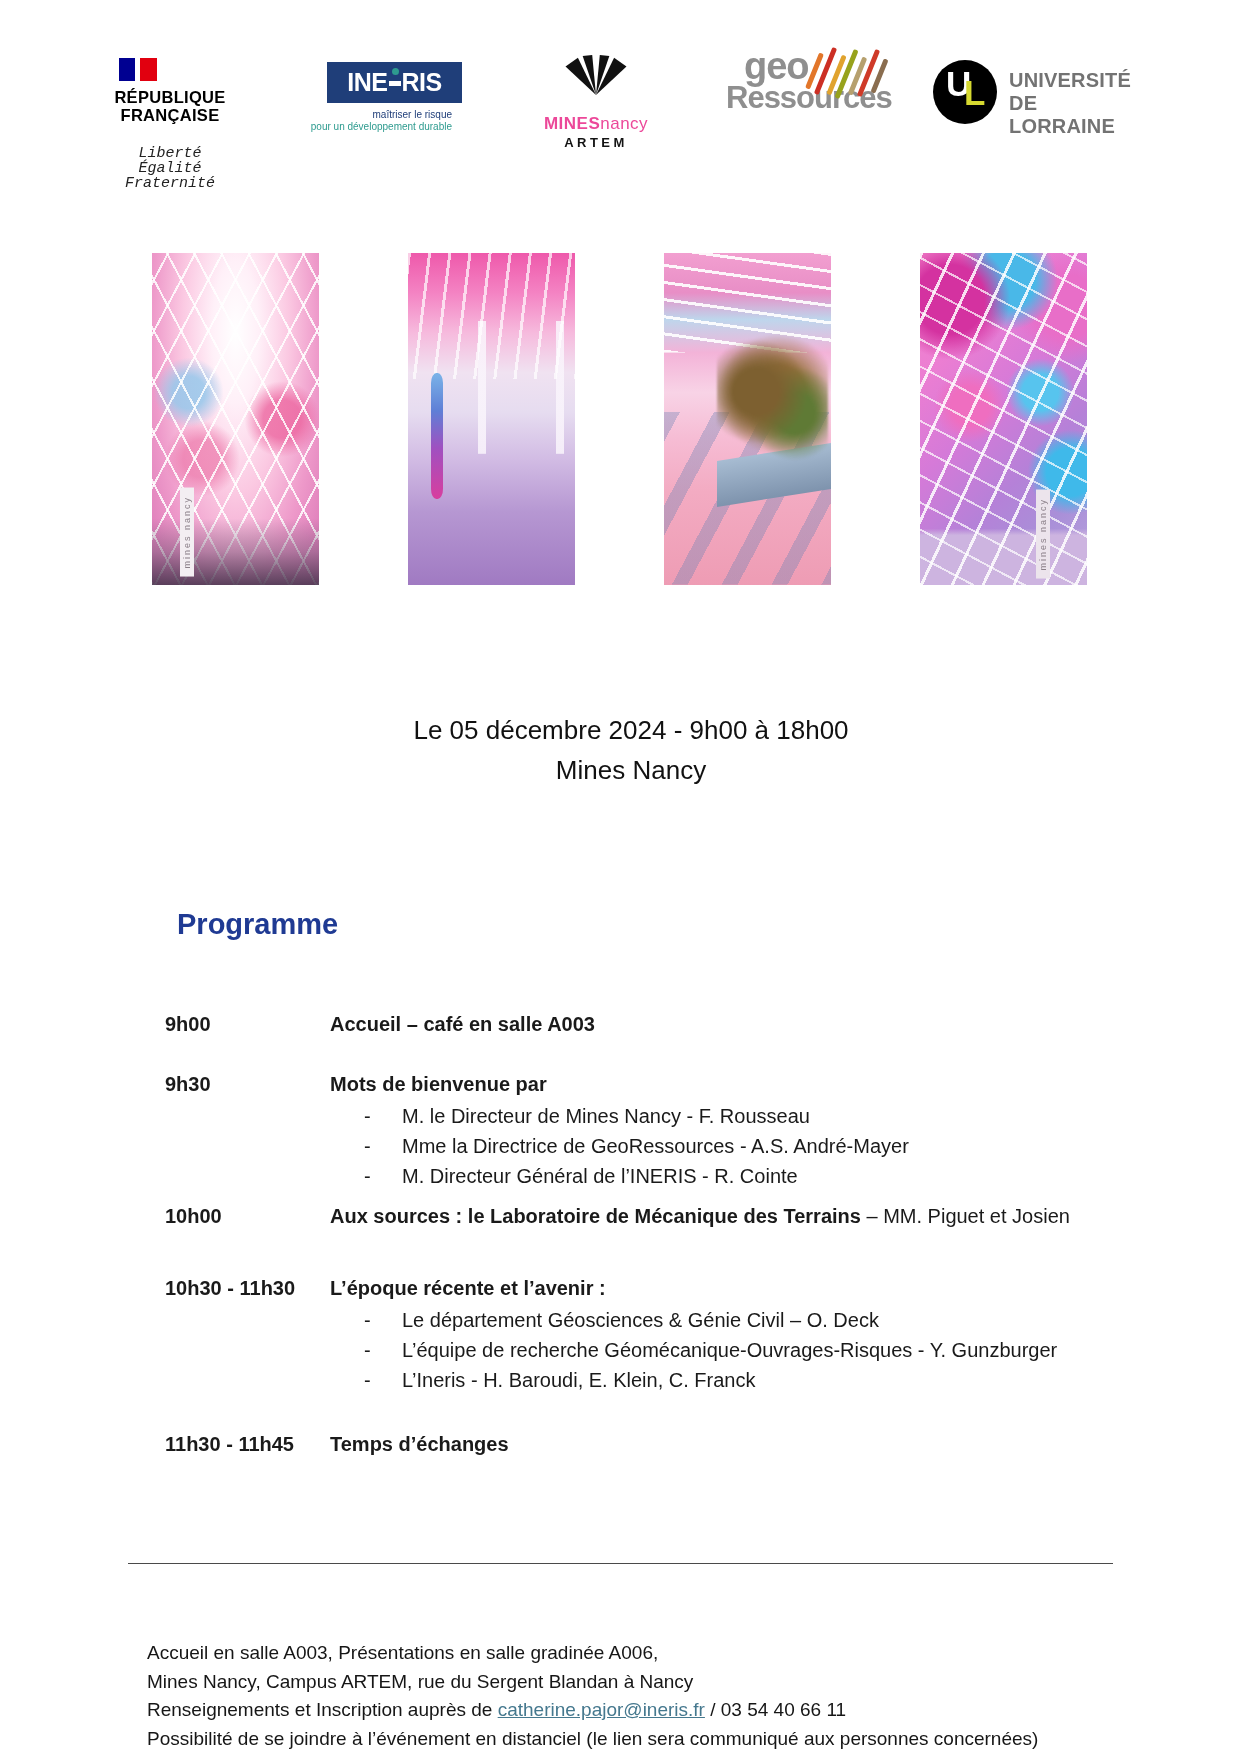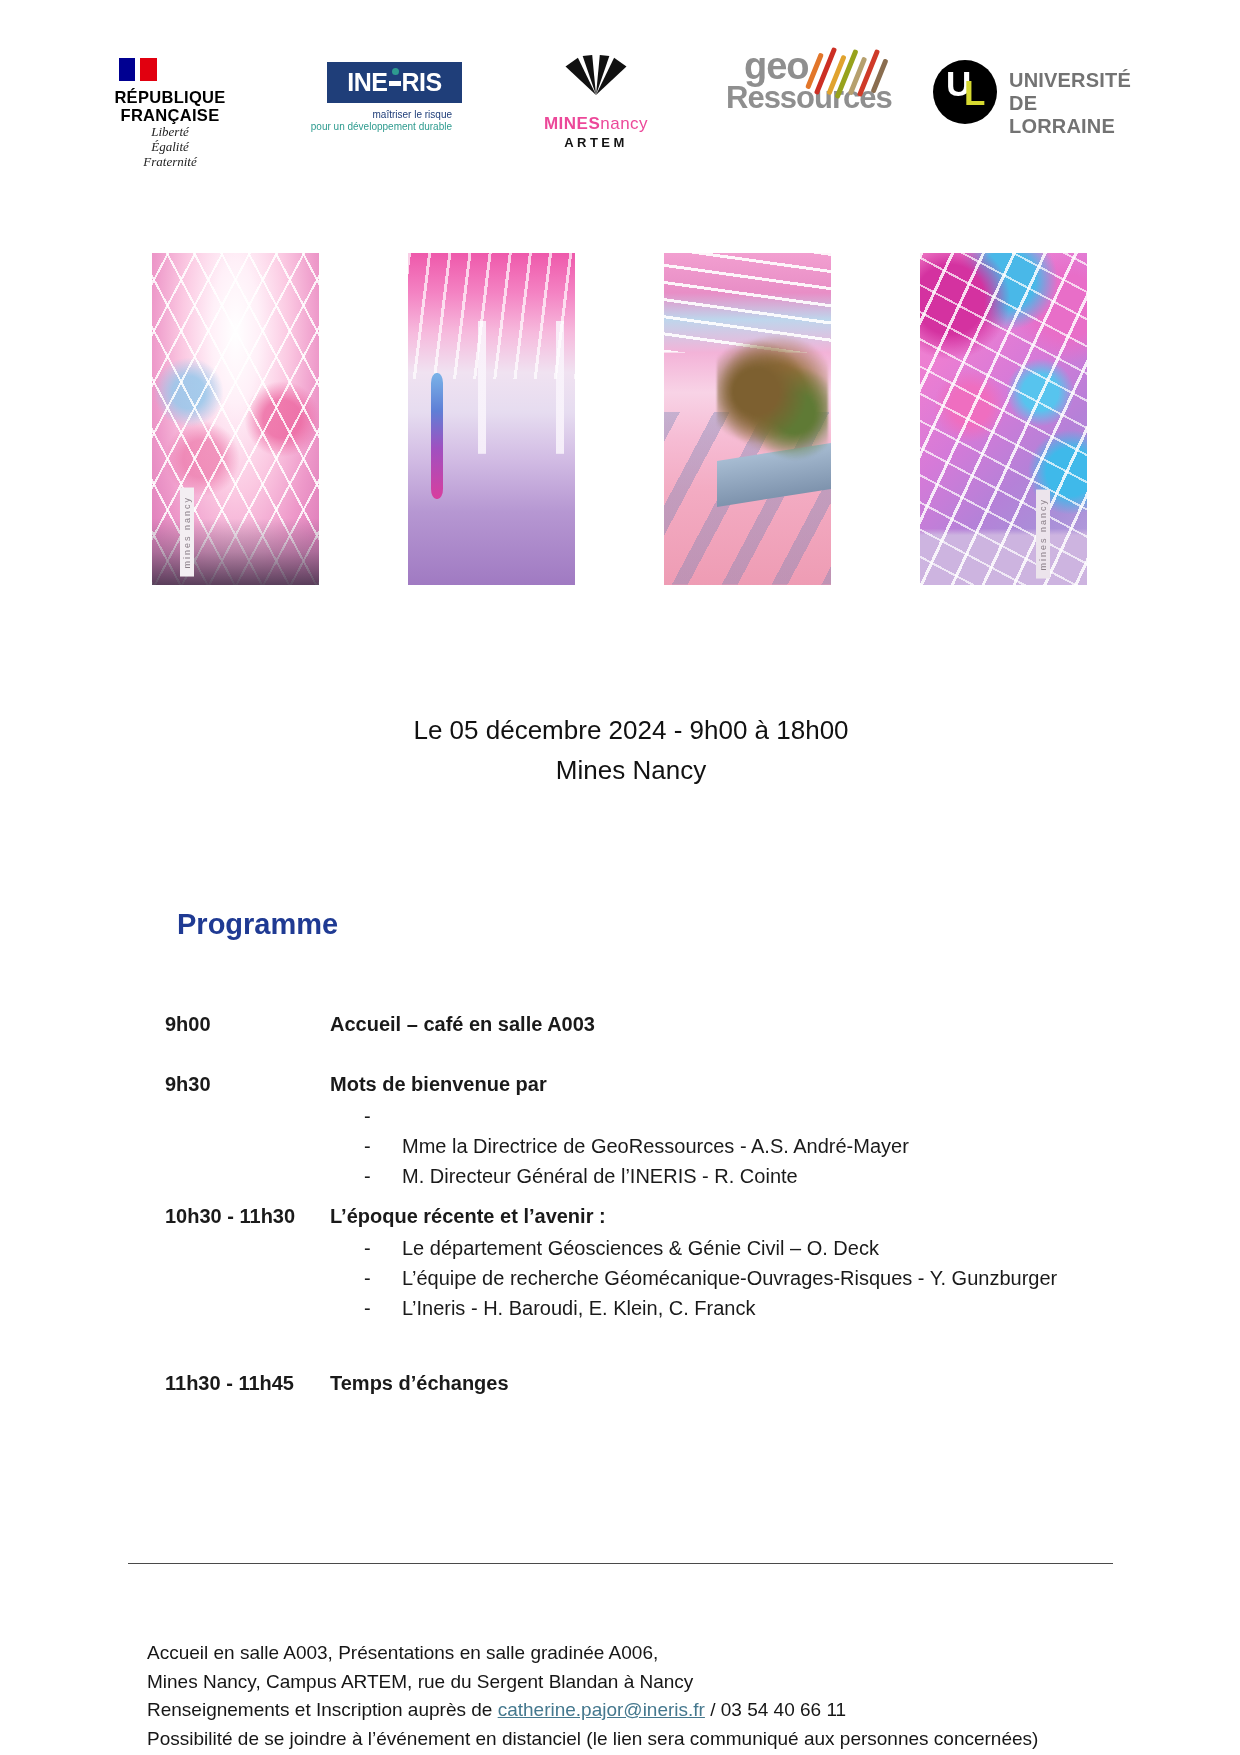--- a/index.html
+++ b/index.html
@@ -9,21 +9,21 @@
     --accent-blue:#1f3a93;--ineris-blue:#1f3e79;--teal:#2e9b8f;--link-teal:#45788e;
     --geo-gray:#8f8f8f;--ul-yellow:#d6d930;--flag-blue:#000091;--flag-red:#e1000f;
   }
   
   .logo-rf{position:absolute;left:105px;top:58px;width:130px;text-align:center;}
   .rf-flag{width:38px;height:23px;margin-left:14px;
     background:linear-gradient(105deg,rgba(255,255,255,0) 0 55%,rgba(255,255,255,.85) 55% 62%,rgba(255,255,255,0) 62%),
 stacked linear-gradient(90deg,var(--flag-blue) 0 42%,#fff 42% 56%,var(--flag-red) 56% 100%);
     background:linear-gradient(90deg,var(--flag-blue) 0 42%,#fff 42% 56%,var(--flag-red) 56% 100%);}
   .rf-name{margin-top:7px;font-size:16.5px;font-weight:700;line-height:18px;letter-spacing:.3px;color:#000;}
-  .rf-motto{margin-top:0;font-family:Liberation Serif, serif;font-style:italic;font-size:13px;line-height:15px;color:#222;}
+  .rf-motto{margin-top:22px;font-family:Liberation Mono, monospace;font-style:italic;font-size:15px;line-height:15px;color:#222;}
   .logo-ineris{position:absolute;left:302px;top:62px;width:150px;}
   .ineris-box{position:relative;margin-left:25px;width:135px;height:41px;background:var(--ineris-blue);
     display:flex;align-items:center;justify-content:center;}
   .ineris-box .part{color:#fff;font-size:25px;font-weight:700;letter-spacing:-.5px;}
   .ineris-bar{width:12px;height:5px;background:#fff;margin:2px 1px 0 1px;}
   .ineris-dot{position:absolute;top:6px;left:50%;margin-left:-3px;width:7px;height:7px;border-radius:50%;background:var(--teal);}
   .ineris-tag{width:150px;text-align:right;font-size:10px;line-height:12px;}
   .ineris-tag.t1{margin-top:6px;color:var(--ineris-blue);}
   .ineris-tag.t2{color:var(--teal);}
   .logo-mines{position:absolute;left:512px;top:55px;width:168px;text-align:center;}
@@ -212,30 +212,37 @@
           <div class="prog-title"><span class="tb">Accueil – café en salle A003</span></div>
         </div>
       </div>
       <div class="prog-item">
         <div class="prog-time">9h30</div>
         <div>
           <div class="prog-title"><span class="tb">Mots de bienvenue par</span></div>
           <div class="prog-bullets">
             <div class="prog-bullet">
               <span class="bullet-dash">-</span>
+              <span>M. le Directeur de Mines Nancy - F. Rousseau</span>
             </div>
             <div class="prog-bullet">
               <span class="bullet-dash">-</span>
               <span>Mme la Directrice de GeoRessources - A.S. André-Mayer</span>
             </div>
             <div class="prog-bullet">
               <span class="bullet-dash">-</span>
               <span>M. Directeur Général de l’INERIS - R. Cointe</span>
             </div>
           </div>
+        </div>
+      </div>
+      <div class="prog-item">
+        <div class="prog-time">10h00</div>
+        <div>
+          <div class="prog-title"><span class="tb">Aux sources : le Laboratoire de Mécanique des Terrains</span><span class="tn"> – MM. Piguet et Josien</span></div>
         </div>
       </div>
       <div class="prog-item">
         <div class="prog-time">10h30 - 11h30</div>
         <div>
           <div class="prog-title"><span class="tb">L’époque récente et l’avenir :</span></div>
           <div class="prog-bullets">
             <div class="prog-bullet">
               <span class="bullet-dash">-</span>
               <span>Le département Géosciences &amp; Génie Civil – O. Deck</span>

